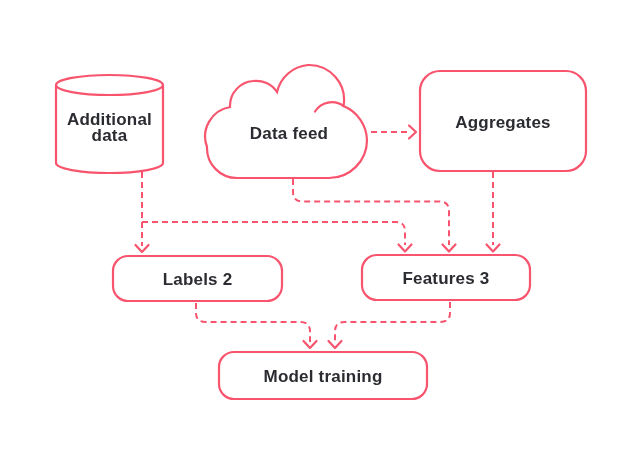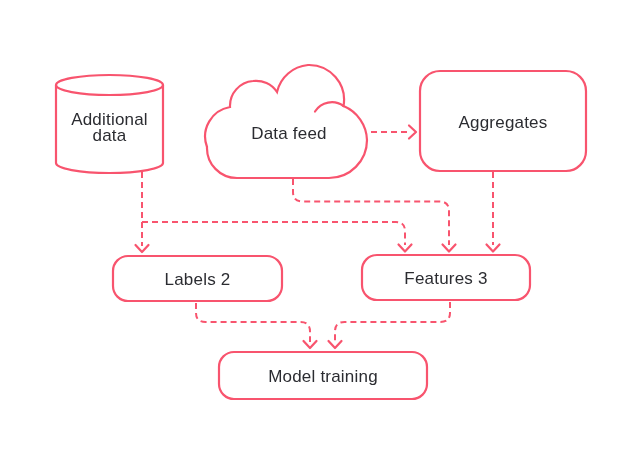--- a/index.html
+++ b/index.html
@@ -11,20 +11,21 @@
     margin: 0;
     padding: 0;
     background: var(--background);
   }
   .stage {
     position: relative;
     width: 644px;
     height: 470px;
     background: var(--background);
     overflow: hidden;
+    font-weight: bold;
   }
   svg { display: block; }
   .shape {
     fill: #ffffff;
     stroke: var(--accent);
     stroke-width: 2.2;
   }
   .inner-arc {
     fill: none;
     stroke: var(--accent);

